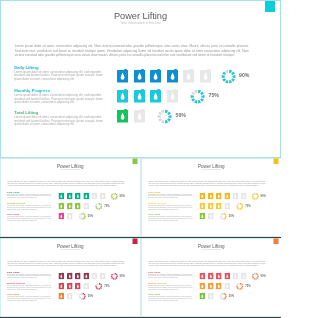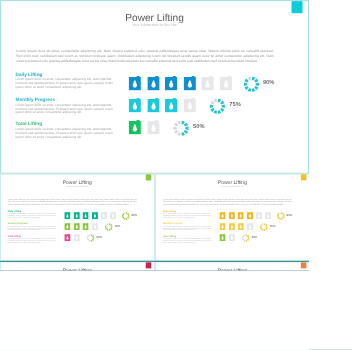--- a/index.html
+++ b/index.html
@@ -1,17 +1,17 @@
 <!DOCTYPE html>
 <html><head>
 <meta charset="utf-8">
 <style>
   *{margin:0;padding:0;box-sizing:border-box;}
   html,body{width:281px;height:318px;background:#fff;font-family:"Liberation Sans",sans-serif;}
-  .page{position:relative;width:281px;height:246px;overflow:hidden;background:#0f766e;}
+  .page{position:relative;width:281px;height:318px;overflow:hidden;background:#404040;}
 
   .slide{position:absolute;background:#fff;overflow:hidden;}
   .frame{position:absolute;inset:0;border:1px solid #a8dfe2;pointer-events:none;}
 
   .badge{position:absolute;}
   .ttl{position:absolute;text-align:center;color:#58595b;white-space:nowrap;}
   .sub{position:absolute;text-align:center;color:#bcbec0;white-space:nowrap;}
   .ptxt{position:absolute;color:#929497;text-align:justify;}
   .sec-h{position:absolute;font-weight:bold;white-space:nowrap;}
   .sec-b{position:absolute;color:#a3a5a8;}

